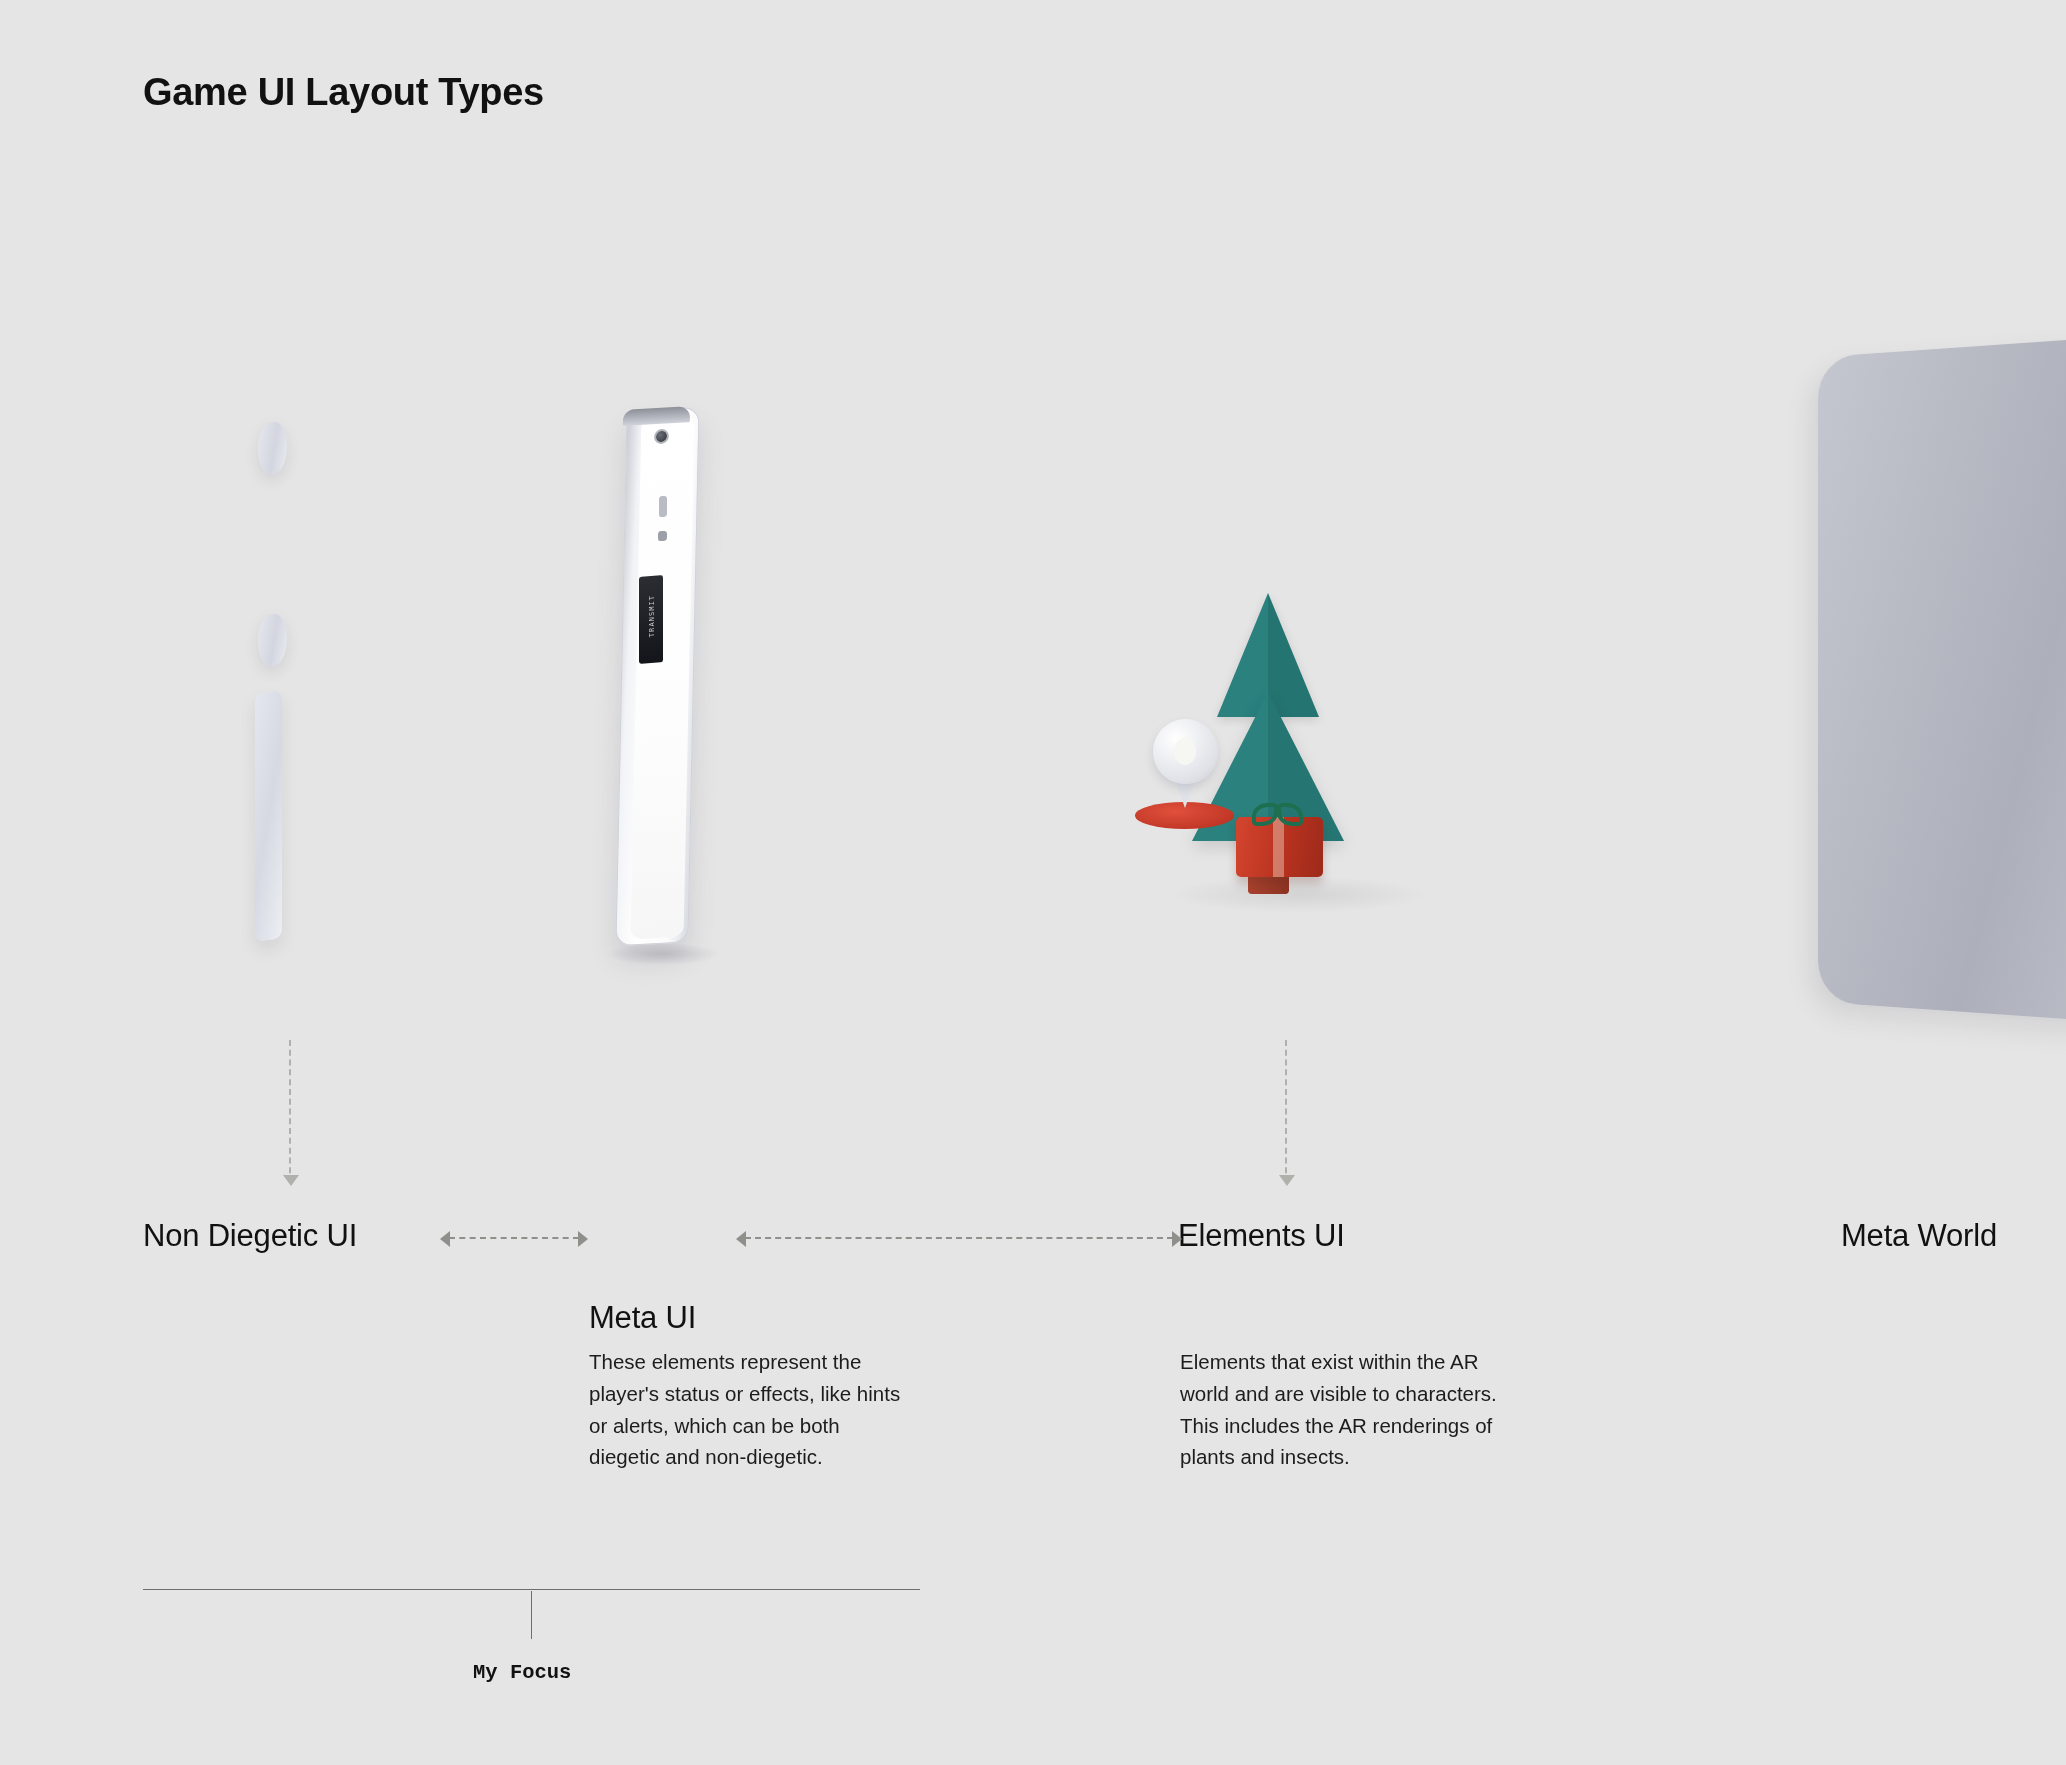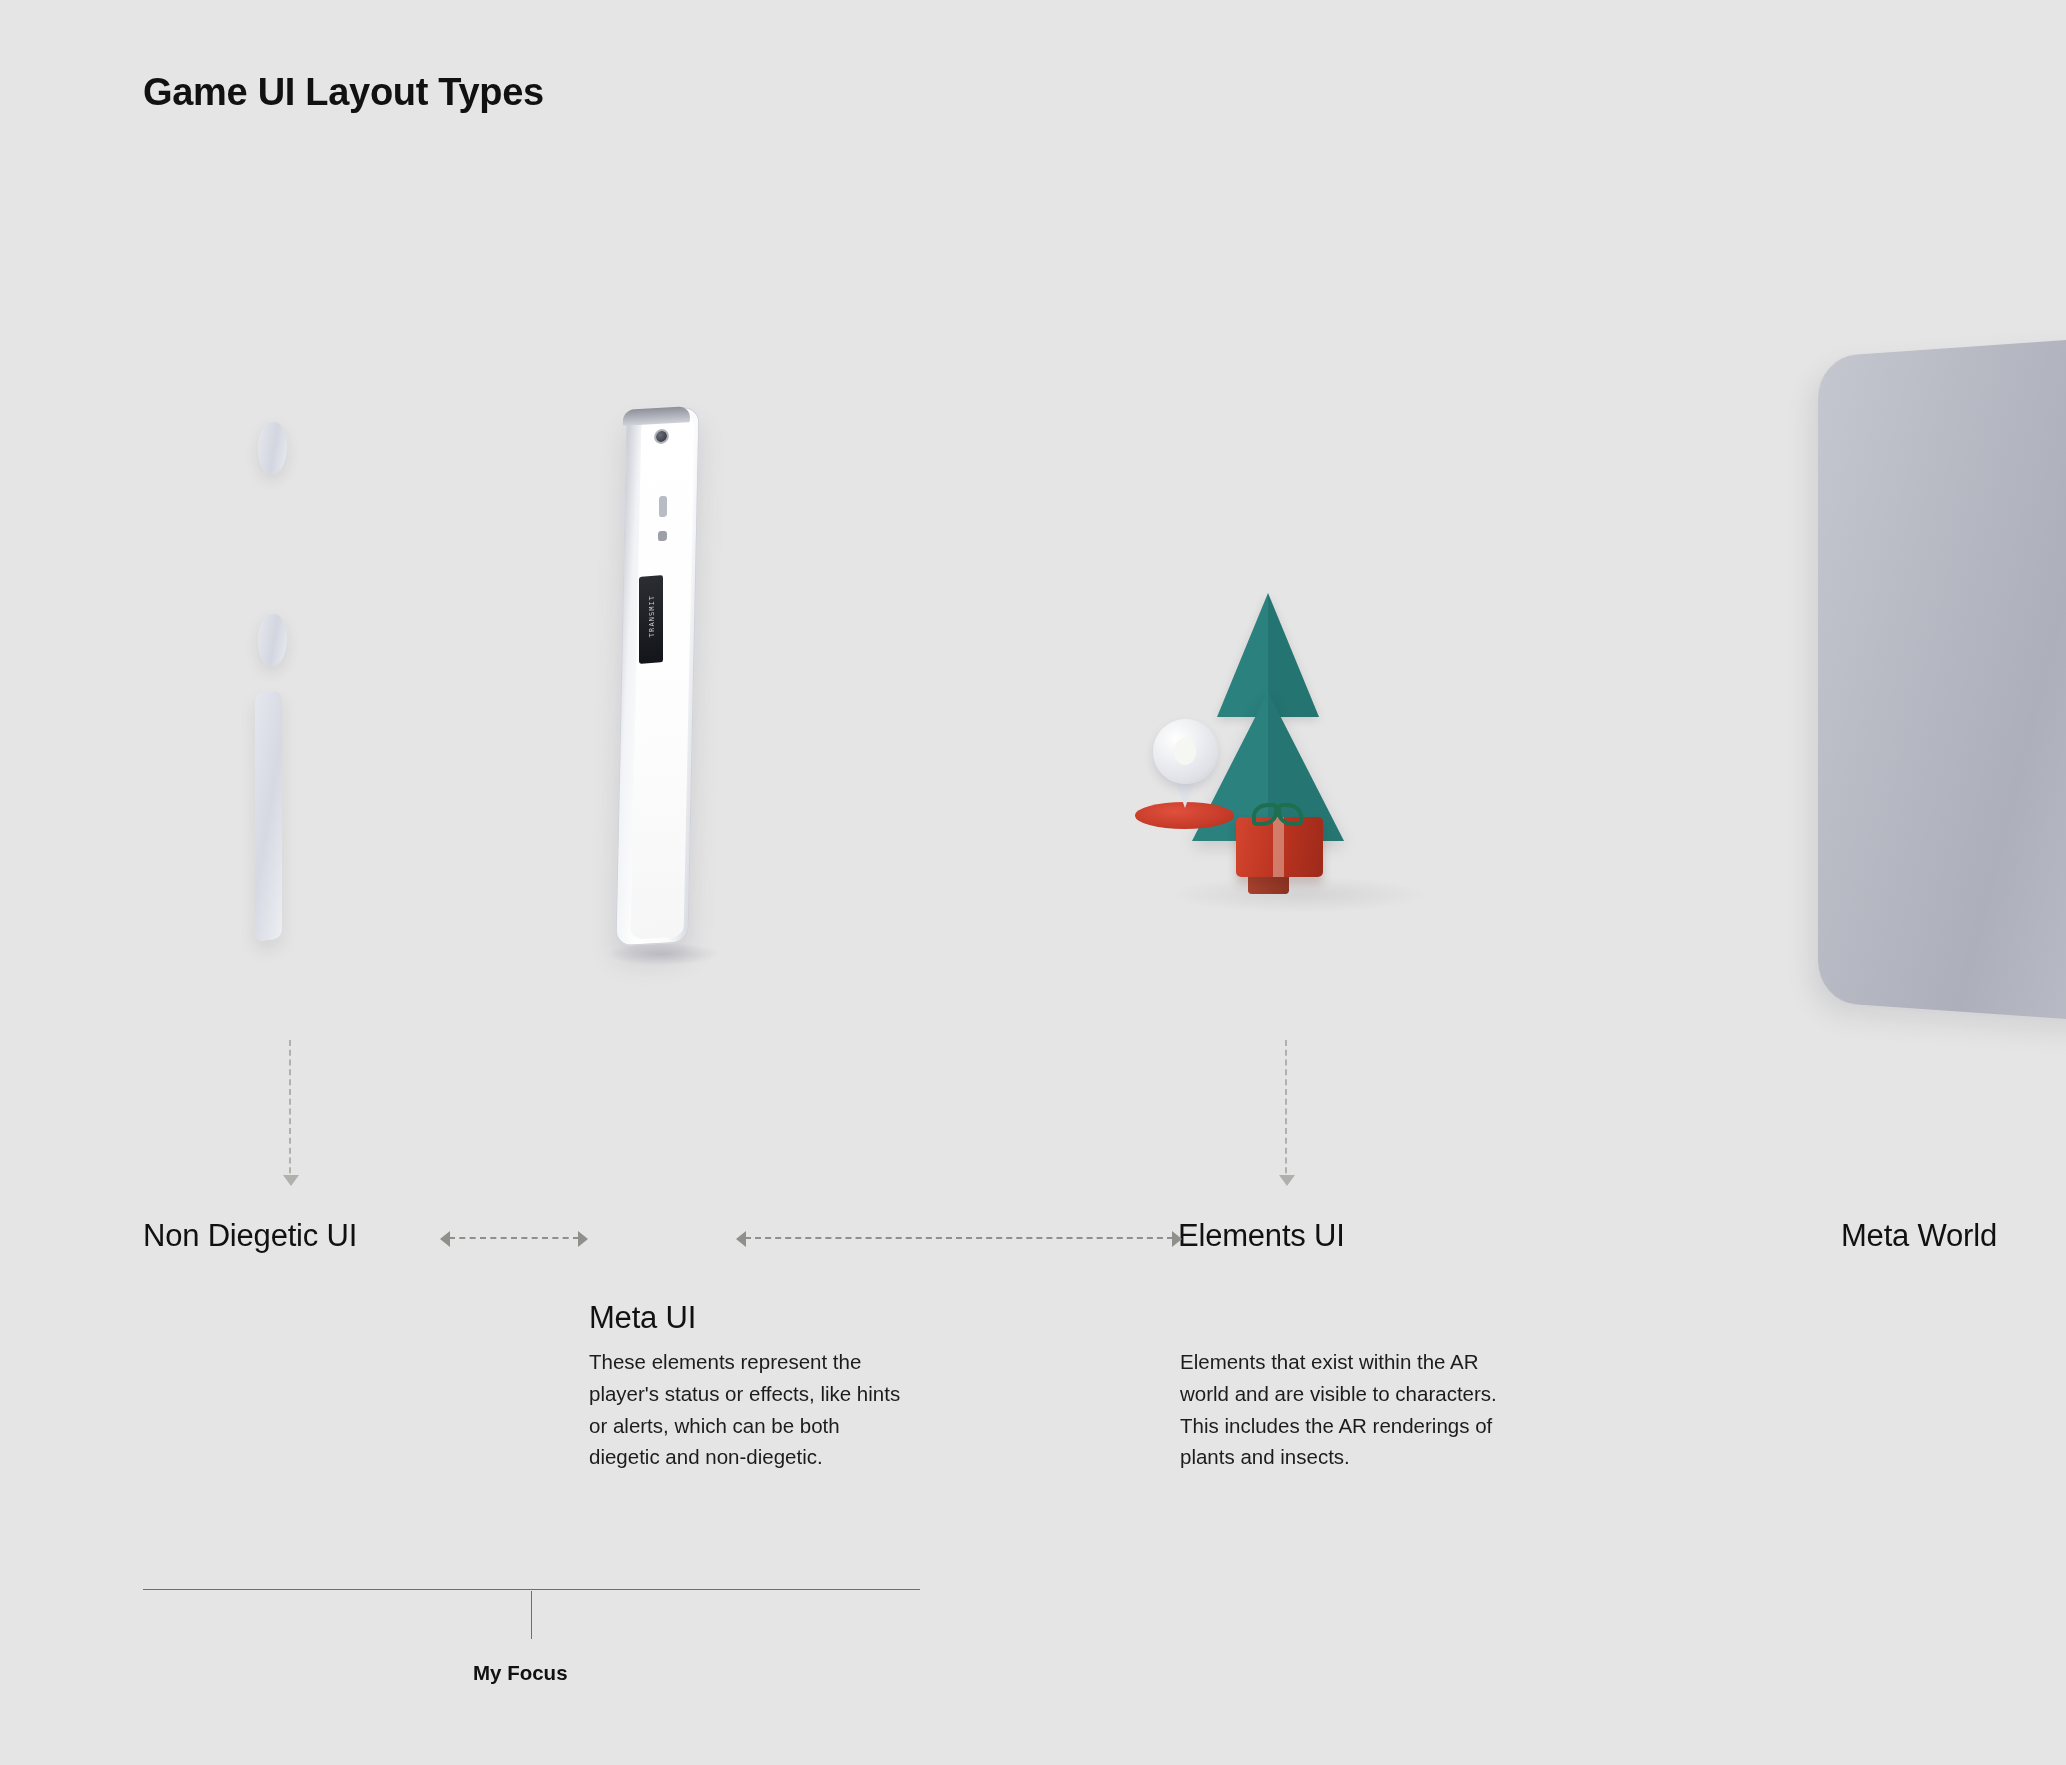--- a/index.html
+++ b/index.html
@@ -108,20 +108,21 @@
     height: 48px;
     background: #6e6e6a;
   }
   #focus-label {
     position: absolute;
     left: 473px;
     top: 1661px;
     font-size: 20.5px;
     font-weight: bold;
     color: #111111;
+    font-family: Liberation Mono, monospace;
   }
 
   
 
   
   #art-nondiegetic {
     position: absolute;
     left: 236px;
     top: 397px;
     width: 137px;

